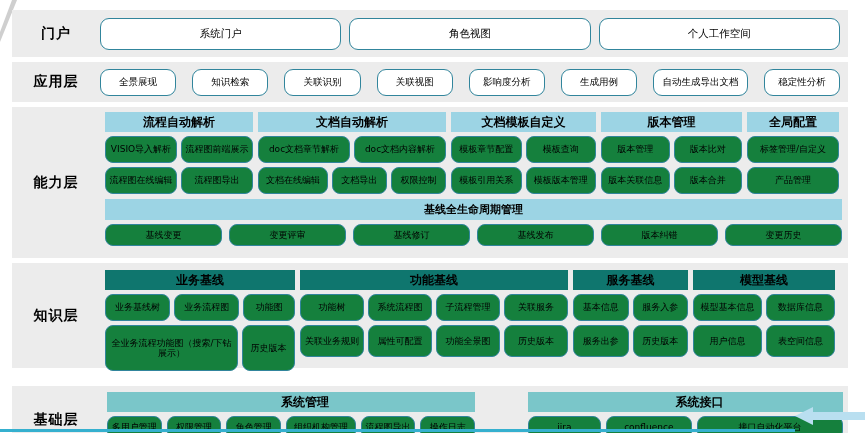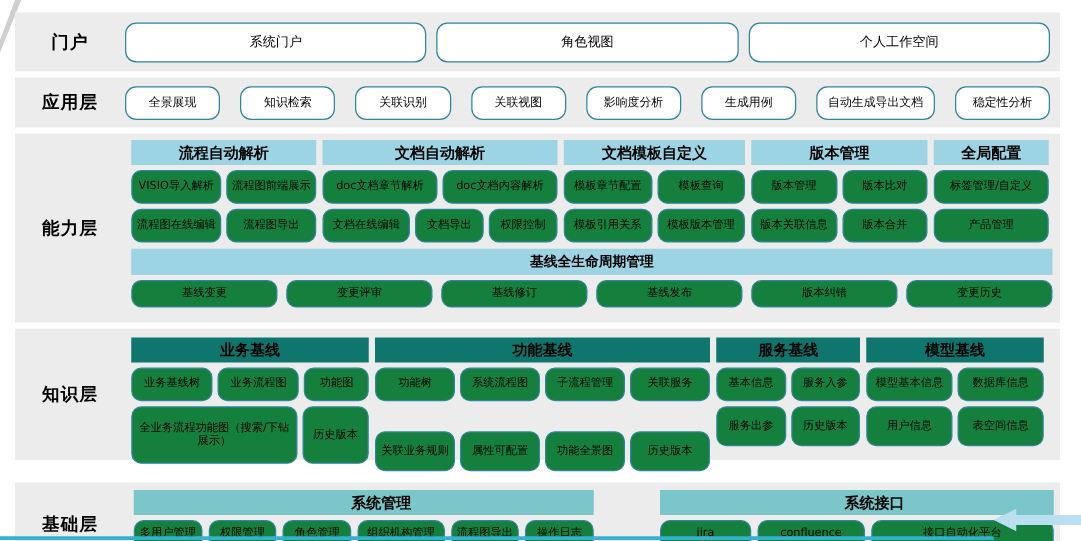--- a/index.html
+++ b/index.html
@@ -169,21 +169,21 @@
         </div>
       </div>
       <div class="grp w268">
         <div class="grp-header hdr-pale">功能基线</div>
         <div class="row">
           <div class="btn">功能树</div>
           <div class="btn">系统流程图</div>
           <div class="btn">子流程管理</div>
           <div class="btn">关联服务</div>
         </div>
-        <div class="row" style="height:32px;margin-top:20px;">
+        <div class="row" style="height:32px;">
           <div class="btn">关联业务规则</div>
           <div class="btn">属性可配置</div>
           <div class="btn">功能全景图</div>
           <div class="btn">历史版本</div>
         </div>
       </div>
       <div class="grp w115">
         <div class="grp-header hdr-pale">服务基线</div>
         <div class="row">
           <div class="btn">基本信息</div>

